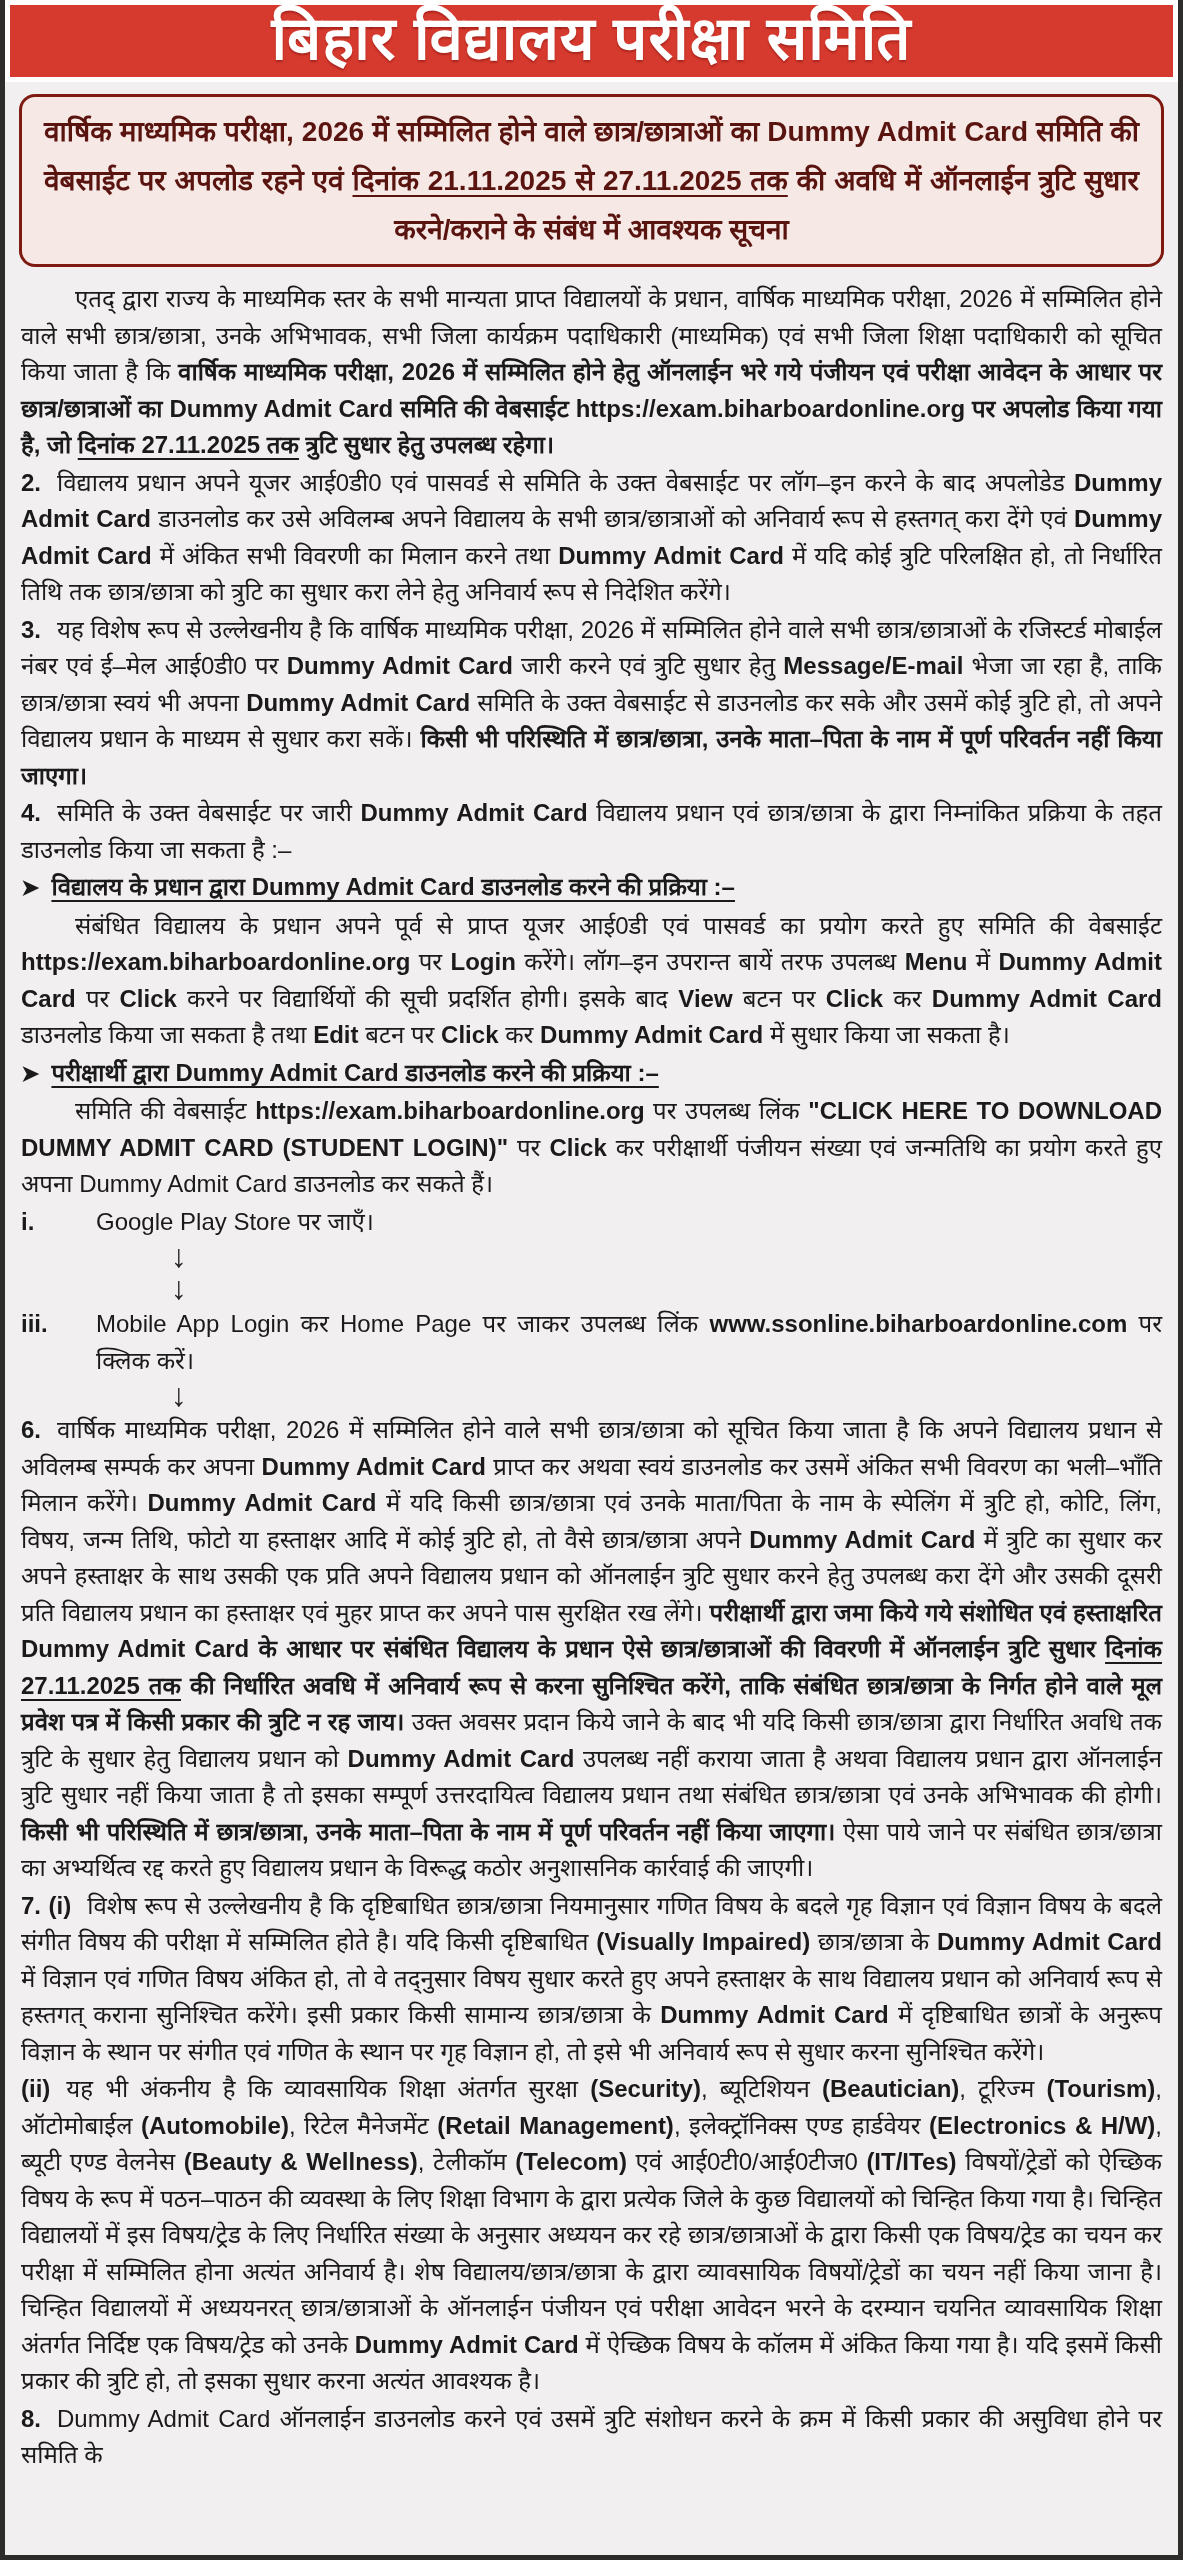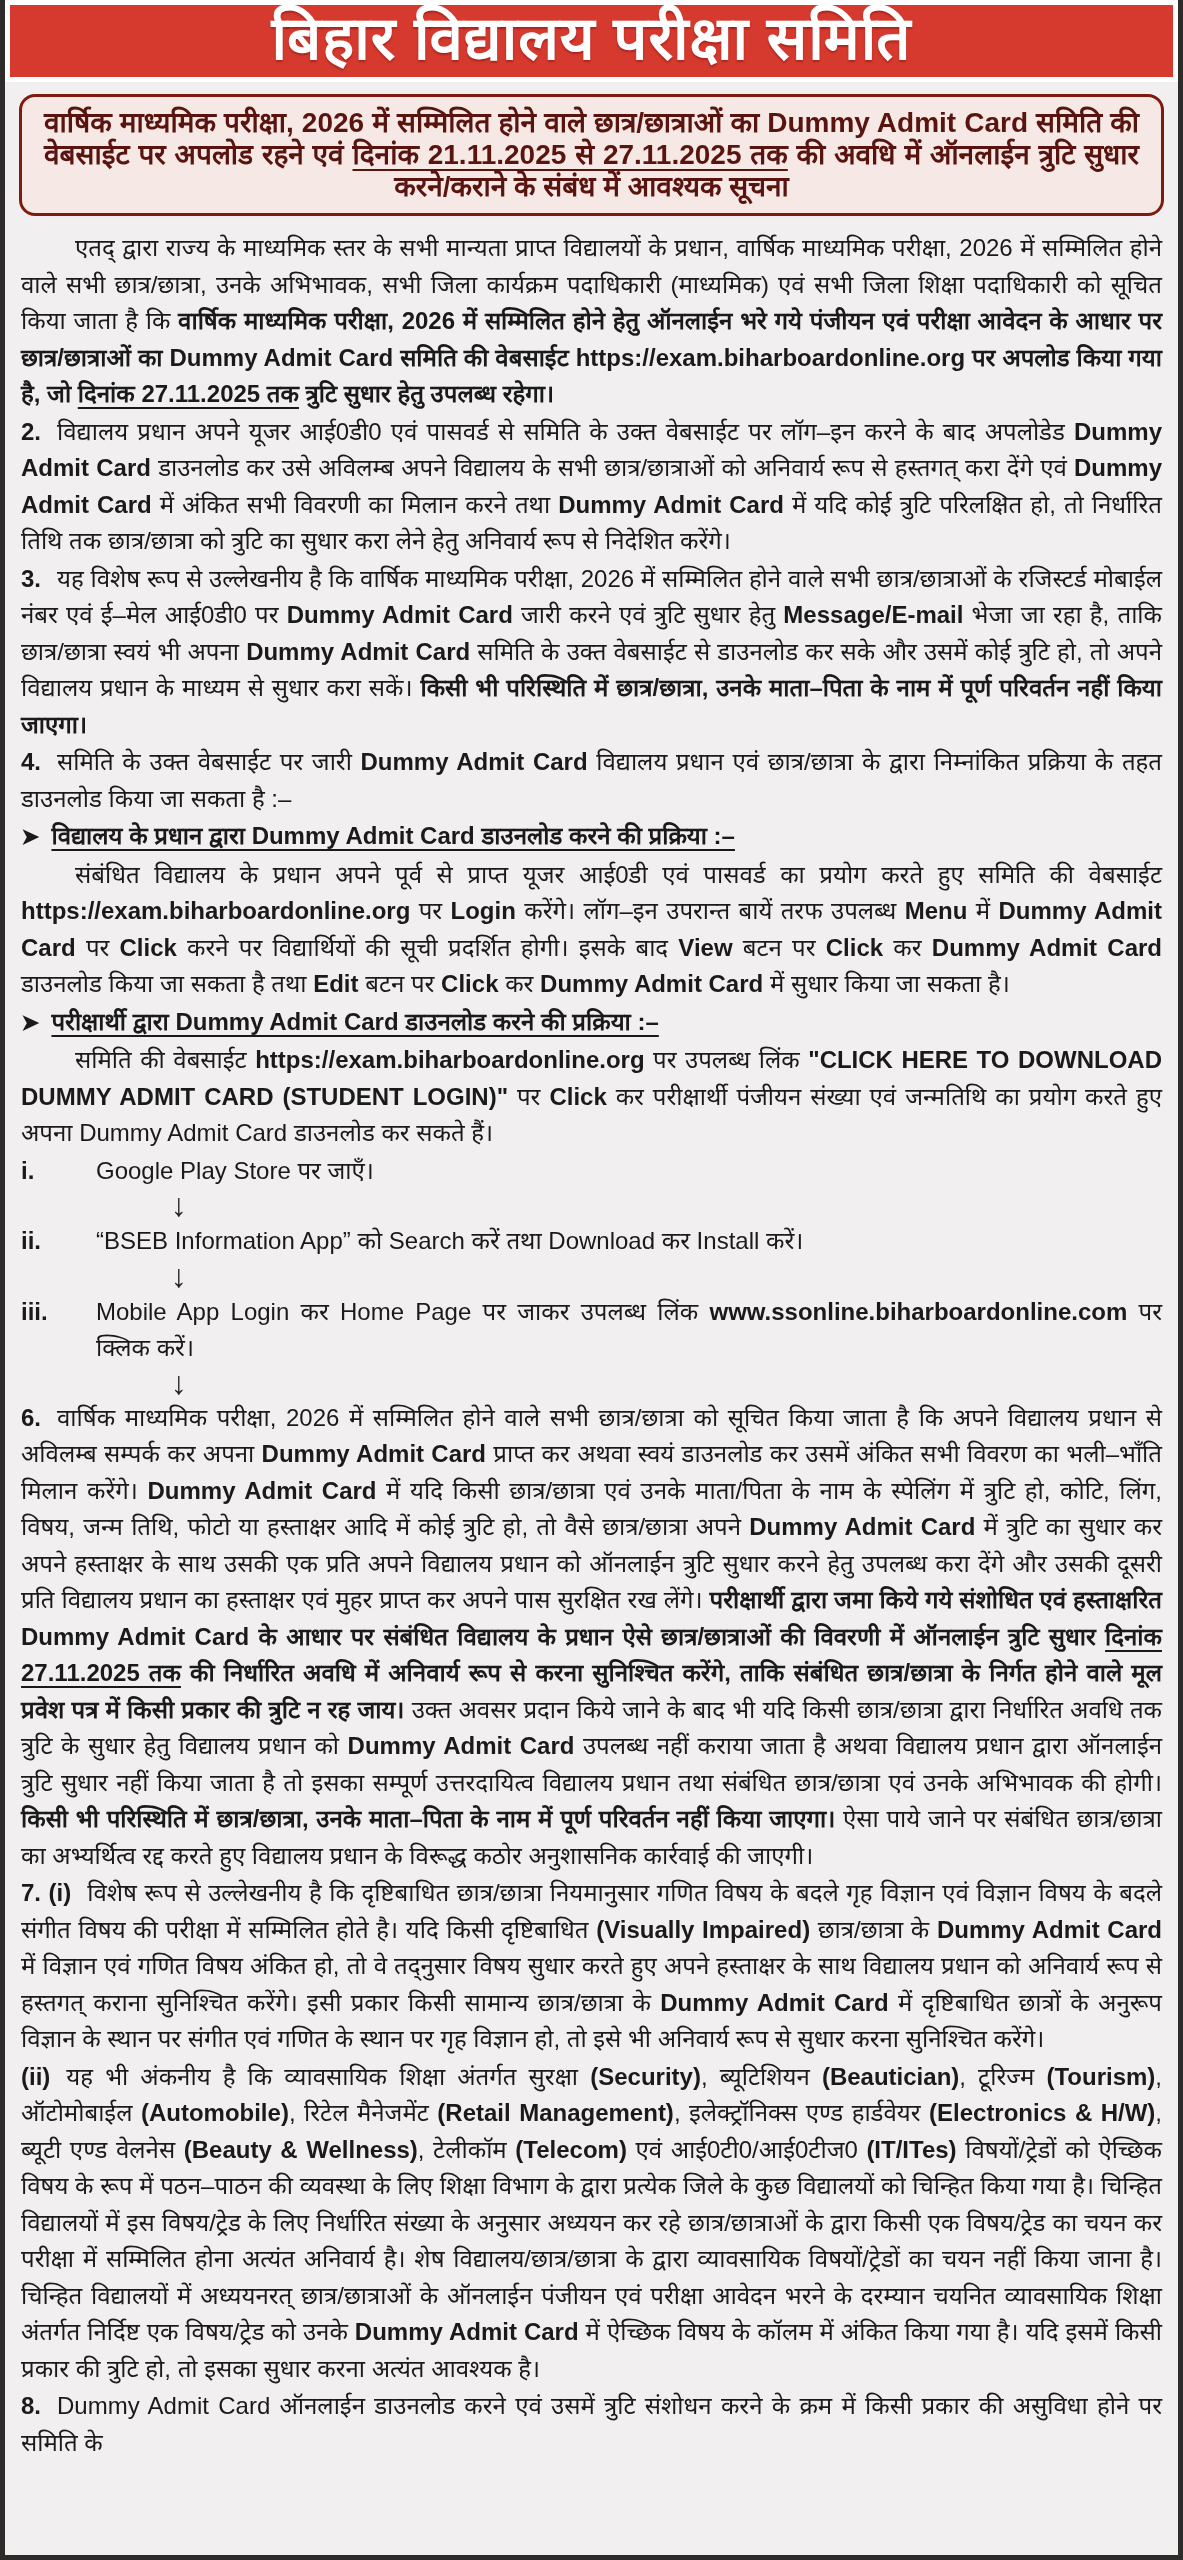--- a/index.html
+++ b/index.html
@@ -18,21 +18,21 @@
   }
   .header-title{
     text-align:center;color:#ffffff;font-weight:bold;
     font-size:60px;line-height:66px;letter-spacing:1px;
     text-shadow:0 2px 2px rgba(120,10,10,.45);
   }
   
   .notice{
     margin:12px 14px 6px;border:3px solid #7e1a10;border-radius:16px;
     background:#f6e8e4;color:#5a1410;
-    font-weight:bold;font-size:28px;line-height:32px;
+    font-weight:bold;font-size:28px;line-height:49px;
     padding:10px 22px;text-align:justify;text-align-last:center;
     flex:none;
   }
   
   .doc-body{
     padding:8px 16px 0;font-size:24px;line-height:36.5px;
     color:#1a1a1a;text-align:justify;flex:none;
   }
   .para{margin:0 0 1px;}
   .para .marker{font-weight:bold;padding-right:16px;}
@@ -66,24 +66,20 @@
       <div class="para"><span class="marker">4.</span><span>समिति के उक्त वेबसाईट पर जारी </span><span class="b">Dummy Admit Card</span><span> विद्यालय प्रधान एवं छात्र/छात्रा के द्वारा निम्नांकित प्रक्रिया के तहत डाउनलोड किया जा सकता है :–</span></div>
       <div class="para bullet"><span class="marker">➤</span><span class="b u">विद्यालय के प्रधान द्वारा Dummy Admit Card डाउनलोड करने की प्रक्रिया :–</span></div>
       <div class="para ind"><span>संबंधित विद्यालय के प्रधान अपने पूर्व से प्राप्त यूजर आई0डी एवं पासवर्ड का प्रयोग करते हुए समिति की वेबसाईट </span><span class="b">https://exam.biharboardonline.org</span><span> पर </span><span class="b">Login</span><span> करेंगे। लॉग–इन उपरान्त बायें तरफ उपलब्ध </span><span class="b">Menu</span><span> में </span><span class="b">Dummy Admit Card</span><span> पर </span><span class="b">Click</span><span> करने पर विद्यार्थियों की सूची प्रदर्शित होगी। इसके बाद </span><span class="b">View</span><span> बटन पर </span><span class="b">Click</span><span> कर </span><span class="b">Dummy Admit Card</span><span> डाउनलोड किया जा सकता है तथा </span><span class="b">Edit</span><span> बटन पर </span><span class="b">Click</span><span> कर </span><span class="b">Dummy Admit Card</span><span> में सुधार किया जा सकता है।</span></div>
       <div class="para bullet"><span class="marker">➤</span><span class="b u">परीक्षार्थी द्वारा Dummy Admit Card डाउनलोड करने की प्रक्रिया :–</span></div>
       <div class="para ind"><span>समिति की वेबसाईट </span><span class="b">https://exam.biharboardonline.org</span><span> पर उपलब्ध लिंक </span><span class="b">"CLICK HERE TO DOWNLOAD DUMMY ADMIT CARD (STUDENT LOGIN)"</span><span> पर </span><span class="b">Click</span><span> कर परीक्षार्थी पंजीयन संख्या एवं जन्मतिथि का प्रयोग करते हुए अपना Dummy Admit Card डाउनलोड कर सकते हैं।</span></div>
       <div class="step">
         <span class="marker">i.</span>
         <span class="sc"><span>Google Play Store पर जाएँ।</span></span>
       </div>
       <div class="arrow">↓</div>
-      <div class="step">
-        <span class="marker">ii.</span>
-        <span class="sc"><span>“BSEB Information App” को Search करें तथा Download कर Install करें।</span></span>
-      </div>
       <div class="arrow">↓</div>
       <div class="step">
         <span class="marker">iii.</span>
         <span class="sc"><span>Mobile App Login कर Home Page पर जाकर उपलब्ध लिंक </span><span class="b">www.ssonline.biharboardonline.com</span><span> पर क्लिक करें।</span></span>
       </div>
       <div class="arrow">↓</div>
       <div class="para"><span class="marker">6.</span><span>वार्षिक माध्यमिक परीक्षा, 2026 में सम्मिलित होने वाले सभी छात्र/छात्रा को सूचित किया जाता है कि अपने विद्यालय प्रधान से अविलम्ब सम्पर्क कर अपना </span><span class="b">Dummy Admit Card</span><span> प्राप्त कर अथवा स्वयं डाउनलोड कर उसमें अंकित सभी विवरण का भली–भाँति मिलान करेंगे। </span><span class="b">Dummy Admit Card</span><span> में यदि किसी छात्र/छात्रा एवं उनके माता/पिता के नाम के स्पेलिंग में त्रुटि हो, कोटि, लिंग, विषय, जन्म तिथि, फोटो या हस्ताक्षर आदि में कोई त्रुटि हो, तो वैसे छात्र/छात्रा अपने </span><span class="b">Dummy Admit Card</span><span> में त्रुटि का सुधार कर अपने हस्ताक्षर के साथ उसकी एक प्रति अपने विद्यालय प्रधान को ऑनलाईन त्रुटि सुधार करने हेतु उपलब्ध करा देंगे और उसकी दूसरी प्रति विद्यालय प्रधान का हस्ताक्षर एवं मुहर प्राप्त कर अपने पास सुरक्षित रख लेंगे। </span><span class="b">परीक्षार्थी द्वारा जमा किये गये संशोधित एवं हस्ताक्षरित Dummy Admit Card के आधार पर संबंधित विद्यालय के प्रधान ऐसे छात्र/छात्राओं की विवरणी में ऑनलाईन त्रुटि सुधार </span><span class="b u">दिनांक 27.11.2025 तक</span><span class="b"> की निर्धारित अवधि में अनिवार्य रूप से करना सुनिश्चित करेंगे, ताकि संबंधित छात्र/छात्रा के निर्गत होने वाले मूल प्रवेश पत्र में किसी प्रकार की त्रुटि न रह जाय।</span><span> उक्त अवसर प्रदान किये जाने के बाद भी यदि किसी छात्र/छात्रा द्वारा निर्धारित अवधि तक त्रुटि के सुधार हेतु विद्यालय प्रधान को </span><span class="b">Dummy Admit Card</span><span> उपलब्ध नहीं कराया जाता है अथवा विद्यालय प्रधान द्वारा ऑनलाईन त्रुटि सुधार नहीं किया जाता है तो इसका सम्पूर्ण उत्तरदायित्व विद्यालय प्रधान तथा संबंधित छात्र/छात्रा एवं उनके अभिभावक की होगी। </span><span class="b">किसी भी परिस्थिति में छात्र/छात्रा, उनके माता–पिता के नाम में पूर्ण परिवर्तन नहीं किया जाएगा।</span><span> ऐसा पाये जाने पर संबंधित छात्र/छात्रा का अभ्यर्थित्व रद्द करते हुए विद्यालय प्रधान के विरूद्ध कठोर अनुशासनिक कार्रवाई की जाएगी।</span></div>
       <div class="para"><span class="marker">7. (i)</span><span>विशेष रूप से उल्लेखनीय है कि दृष्टिबाधित छात्र/छात्रा नियमानुसार गणित विषय के बदले गृह विज्ञान एवं विज्ञान विषय के बदले संगीत विषय की परीक्षा में सम्मिलित होते है। यदि किसी दृष्टिबाधित </span><span class="b">(Visually Impaired)</span><span> छात्र/छात्रा के </span><span class="b">Dummy Admit Card</span><span> में विज्ञान एवं गणित विषय अंकित हो, तो वे तद्नुसार विषय सुधार करते हुए अपने हस्ताक्षर के साथ विद्यालय प्रधान को अनिवार्य रूप से हस्तगत् कराना सुनिश्चित करेंगे। इसी प्रकार किसी सामान्य छात्र/छात्रा के </span><span class="b">Dummy Admit Card</span><span> में दृष्टिबाधित छात्रों के अनुरूप विज्ञान के स्थान पर संगीत एवं गणित के स्थान पर गृह विज्ञान हो, तो इसे भी अनिवार्य रूप से सुधार करना सुनिश्चित करेंगे।</span></div>
       <div class="para"><span class="marker">(ii)</span><span>यह भी अंकनीय है कि व्यावसायिक शिक्षा अंतर्गत सुरक्षा </span><span class="b">(Security)</span><span>, ब्यूटिशियन </span><span class="b">(Beautician)</span><span>, टूरिज्म </span><span class="b">(Tourism)</span><span>, ऑटोमोबाईल </span><span class="b">(Automobile)</span><span>, रिटेल मैनेजमेंट </span><span class="b">(Retail Management)</span><span>, इलेक्ट्रॉनिक्स एण्ड हार्डवेयर </span><span class="b">(Electronics &amp; H/W)</span><span>, ब्यूटी एण्ड वेलनेस </span><span class="b">(Beauty &amp; Wellness)</span><span>, टेलीकॉम </span><span class="b">(Telecom)</span><span> एवं आई0टी0/आई0टीज0 </span><span class="b">(IT/ITes)</span><span> विषयों/ट्रेडों को ऐच्छिक विषय के रूप में पठन–पाठन की व्यवस्था के लिए शिक्षा विभाग के द्वारा प्रत्येक जिले के कुछ विद्यालयों को चिन्हित किया गया है। चिन्हित विद्यालयों में इस विषय/ट्रेड के लिए निर्धारित संख्या के अनुसार अध्ययन कर रहे छात्र/छात्राओं के द्वारा किसी एक विषय/ट्रेड का चयन कर परीक्षा में सम्मिलित होना अत्यंत अनिवार्य है। शेष विद्यालय/छात्र/छात्रा के द्वारा व्यावसायिक विषयों/ट्रेडों का चयन नहीं किया जाना है। चिन्हित विद्यालयों में अध्ययनरत् छात्र/छात्राओं के ऑनलाईन पंजीयन एवं परीक्षा आवेदन भरने के दरम्यान चयनित व्यावसायिक शिक्षा अंतर्गत निर्दिष्ट एक विषय/ट्रेड को उनके </span><span class="b">Dummy Admit Card</span><span> में ऐच्छिक विषय के कॉलम में अंकित किया गया है। यदि इसमें किसी प्रकार की त्रुटि हो, तो इसका सुधार करना अत्यंत आवश्यक है।</span></div>
       <div class="para"><span class="marker">8.</span><span>Dummy Admit Card ऑनलाईन डाउनलोड करने एवं उसमें त्रुटि संशोधन करने के क्रम में किसी प्रकार की असुविधा होने पर समिति के </span></div>

